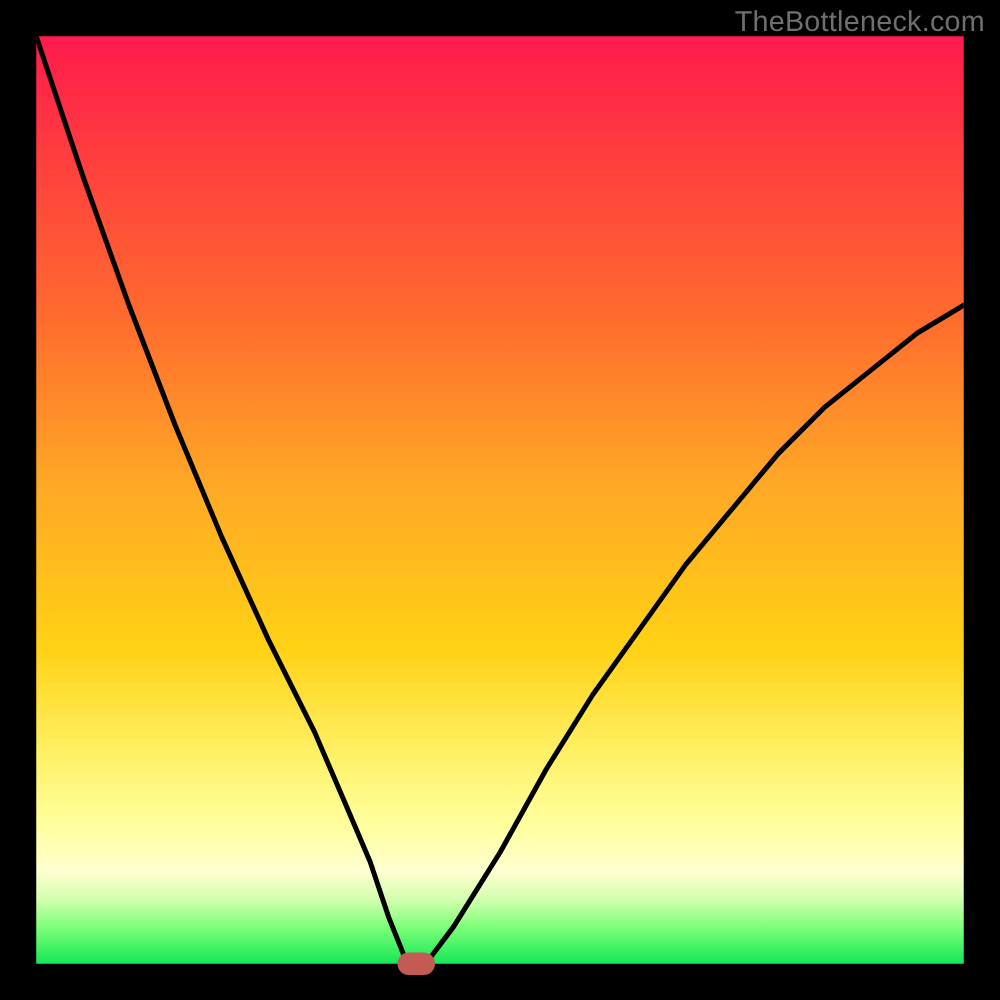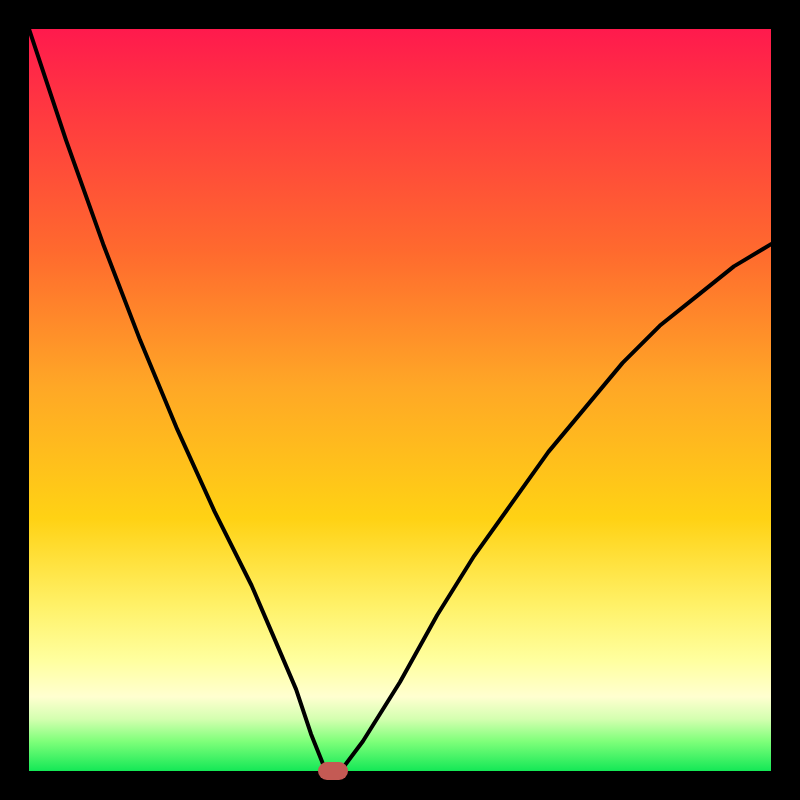--- a/index.html
+++ b/index.html
@@ -60,19 +60,20 @@
     left: 0;
     top: 0;
     width: 742px;
     height: 742px;
   }
 </style>
 </head>
 <body>
 
 <div class="frame">
+  <div class="watermark">TheBottleneck.com</div>
   <div class="plot">
     <svg class="curve" viewBox="0 0 742 742" preserveAspectRatio="none">
       <path fill="none" stroke="#000000" stroke-width="4" stroke-linecap="round" stroke-linejoin="round" d="M0.0 0.0 L37.1 111.3 L74.2 215.2 L111.3 311.6 L148.4 400.7 L185.5 482.3 L222.6 556.5 L244.9 608.4 L267.1 660.4 L282.0 704.9 L296.8 742.0 L304.2 742.0 L311.6 742.0 L333.9 712.3 L371.0 653.0 L408.1 586.2 L445.2 526.8 L482.3 474.9 L519.4 422.9 L556.5 378.4 L593.6 333.9 L630.7 296.8 L667.8 267.1 L704.9 237.4 L742.0 215.2"></path>
     </svg>
     <div class="marker" style="left: 304.22px; top: 742px; background: rgb(196, 90, 84);"></div>
   </div>
 </div>
 
 </body></html>

